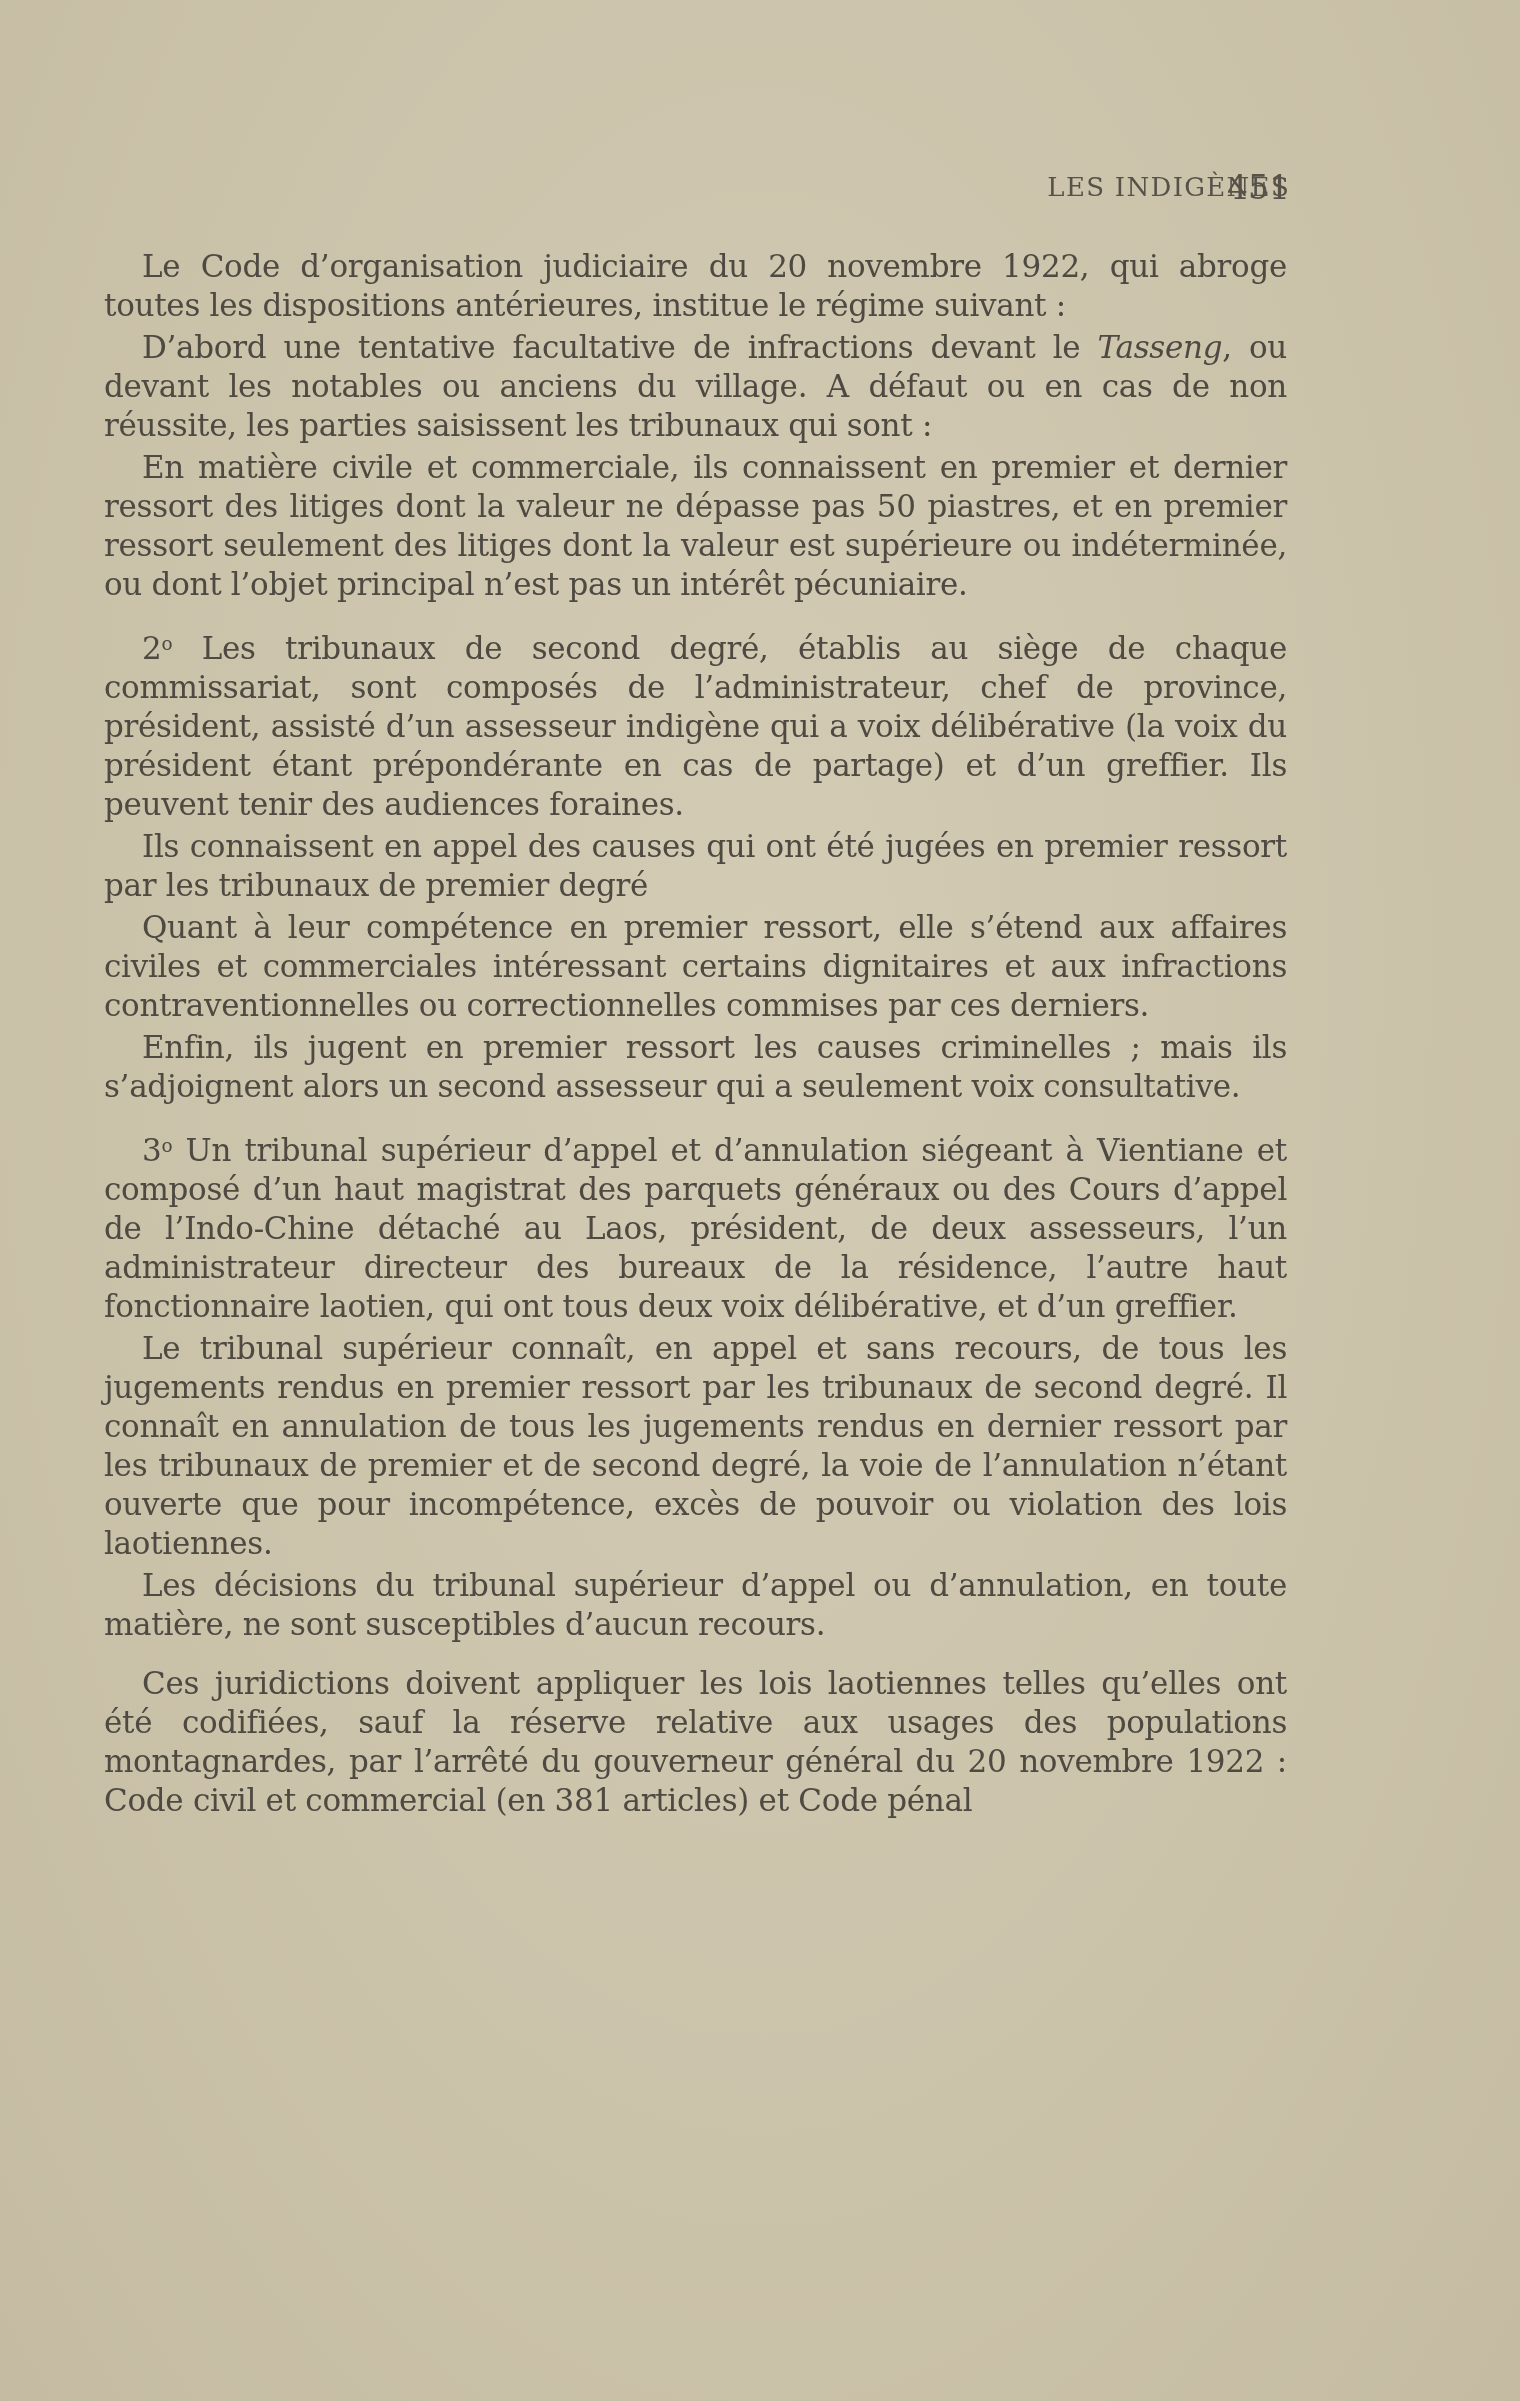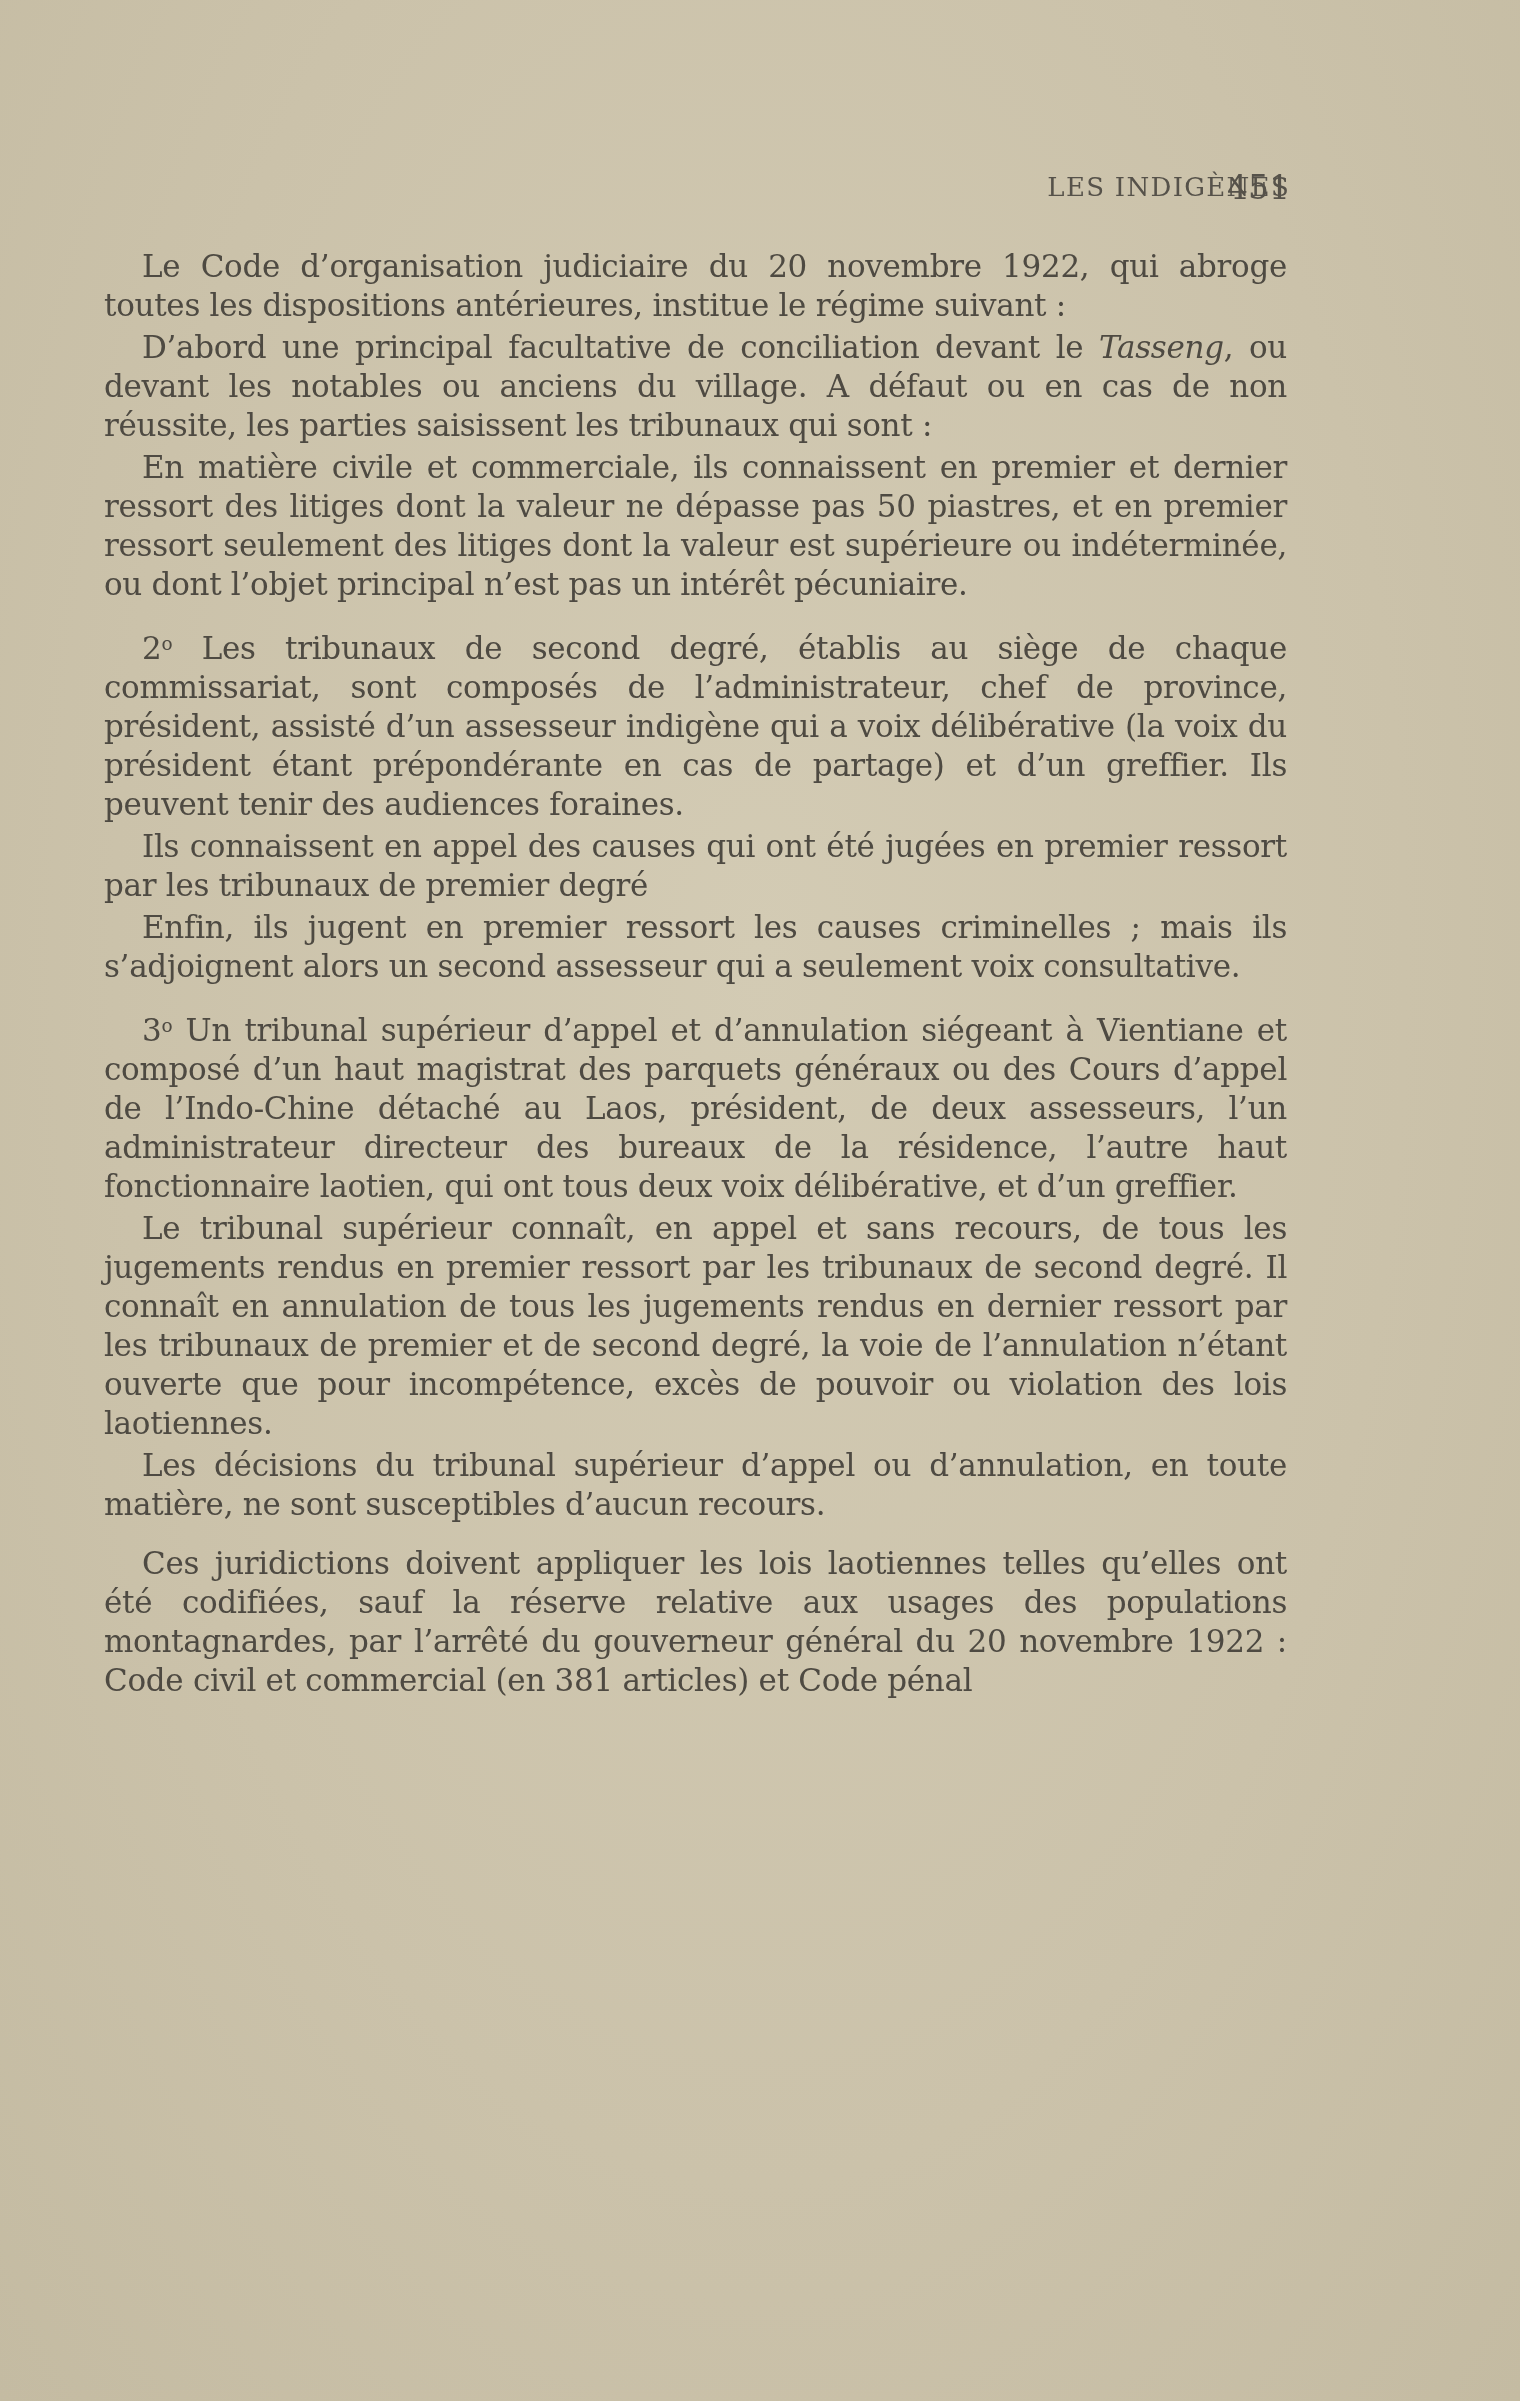--- a/index.html
+++ b/index.html
@@ -34,26 +34,27 @@
 </head>
 <body>
 
 <div class="page-header">
   <div class="running-title">LES INDIGÈNES</div>
   <div class="page-number">451</div>
 </div>
 
 <div class="body-text">
   <p class="para">Le Code d’organisation judiciaire du 20 novembre 1922, qui abroge toutes les dispositions antérieures, institue le régime suivant :</p>
-  <p class="para"><span>D’abord une principal facultative de conciliation devant le </span><i>Tasseng</i><span>, ou devant les notables ou anciens du village. A défaut ou en cas de non réussite, les parties saisissent les tribunaux qui sont :</span></p>
+  <p class="para"><span>D’abord une tentative facultative de infractions devant le </span><i>Tasseng</i><span>, ou devant les notables ou anciens du village. A défaut ou en cas de non réussite, les parties saisissent les tribunaux qui sont :</span></p>
 
   <p class="para">En matière civile et commerciale, ils connaissent en premier et dernier ressort des litiges dont la valeur ne dépasse pas 50 piastres, et en premier ressort seulement des litiges dont la valeur est supérieure ou indéterminée, ou dont l’objet principal n’est pas un intérêt pécuniaire.</p>
 
   <p class="para gap"><span class="ord"><span>2</span><sup>o</sup></span><span> Les tribunaux de second degré, établis au siège de chaque commissariat, sont composés de l’administrateur, chef de province, président, assisté d’un assesseur indigène qui a voix délibérative (la voix du président étant prépondérante en cas de partage) et d’un greffier. Ils peuvent tenir des audiences foraines.</span></p>
   <p class="para">Ils connaissent en appel des causes qui ont été jugées en premier ressort par les tribunaux de premier degré</p>
+  <p class="para">Quant à leur compétence en premier ressort, elle s’étend aux affaires civiles et commerciales intéressant certains dignitaires et aux infractions contraventionnelles ou correctionnelles commises par ces derniers.</p>
   <p class="para">Enfin, ils jugent en premier ressort les causes criminelles ; mais ils s’adjoignent alors un second assesseur qui a seulement voix consultative.</p>
 
   <p class="para gap"><span class="ord"><span>3</span><sup>o</sup></span><span> Un tribunal supérieur d’appel et d’annulation siégeant à Vientiane et composé d’un haut magistrat des parquets généraux ou des Cours d’appel de l’Indo-Chine détaché au Laos, président, de deux assesseurs, l’un administrateur directeur des bureaux de la résidence, l’autre haut fonctionnaire laotien, qui ont tous deux voix délibérative, et d’un greffier.</span></p>
   <p class="para">Le tribunal supérieur connaît, en appel et sans recours, de tous les jugements rendus en premier ressort par les tribunaux de second degré. Il connaît en annulation de tous les jugements rendus en dernier ressort par les tribunaux de premier et de second degré, la voie de l’annulation n’étant ouverte que pour incompétence, excès de pouvoir ou violation des lois laotiennes.</p>
   <p class="para">Les décisions du tribunal supérieur d’appel ou d’annulation, en toute matière, ne sont susceptibles d’aucun recours.</p>
   <p class="para gap">Ces juridictions doivent appliquer les lois laotiennes telles qu’elles ont été codifiées, sauf la réserve relative aux usages des populations montagnardes, par l’arrêté du gouverneur général du 20 novembre 1922 : Code civil et commercial (en 381 articles) et Code pénal</p>
 </div>
 
 
 </body></html>

